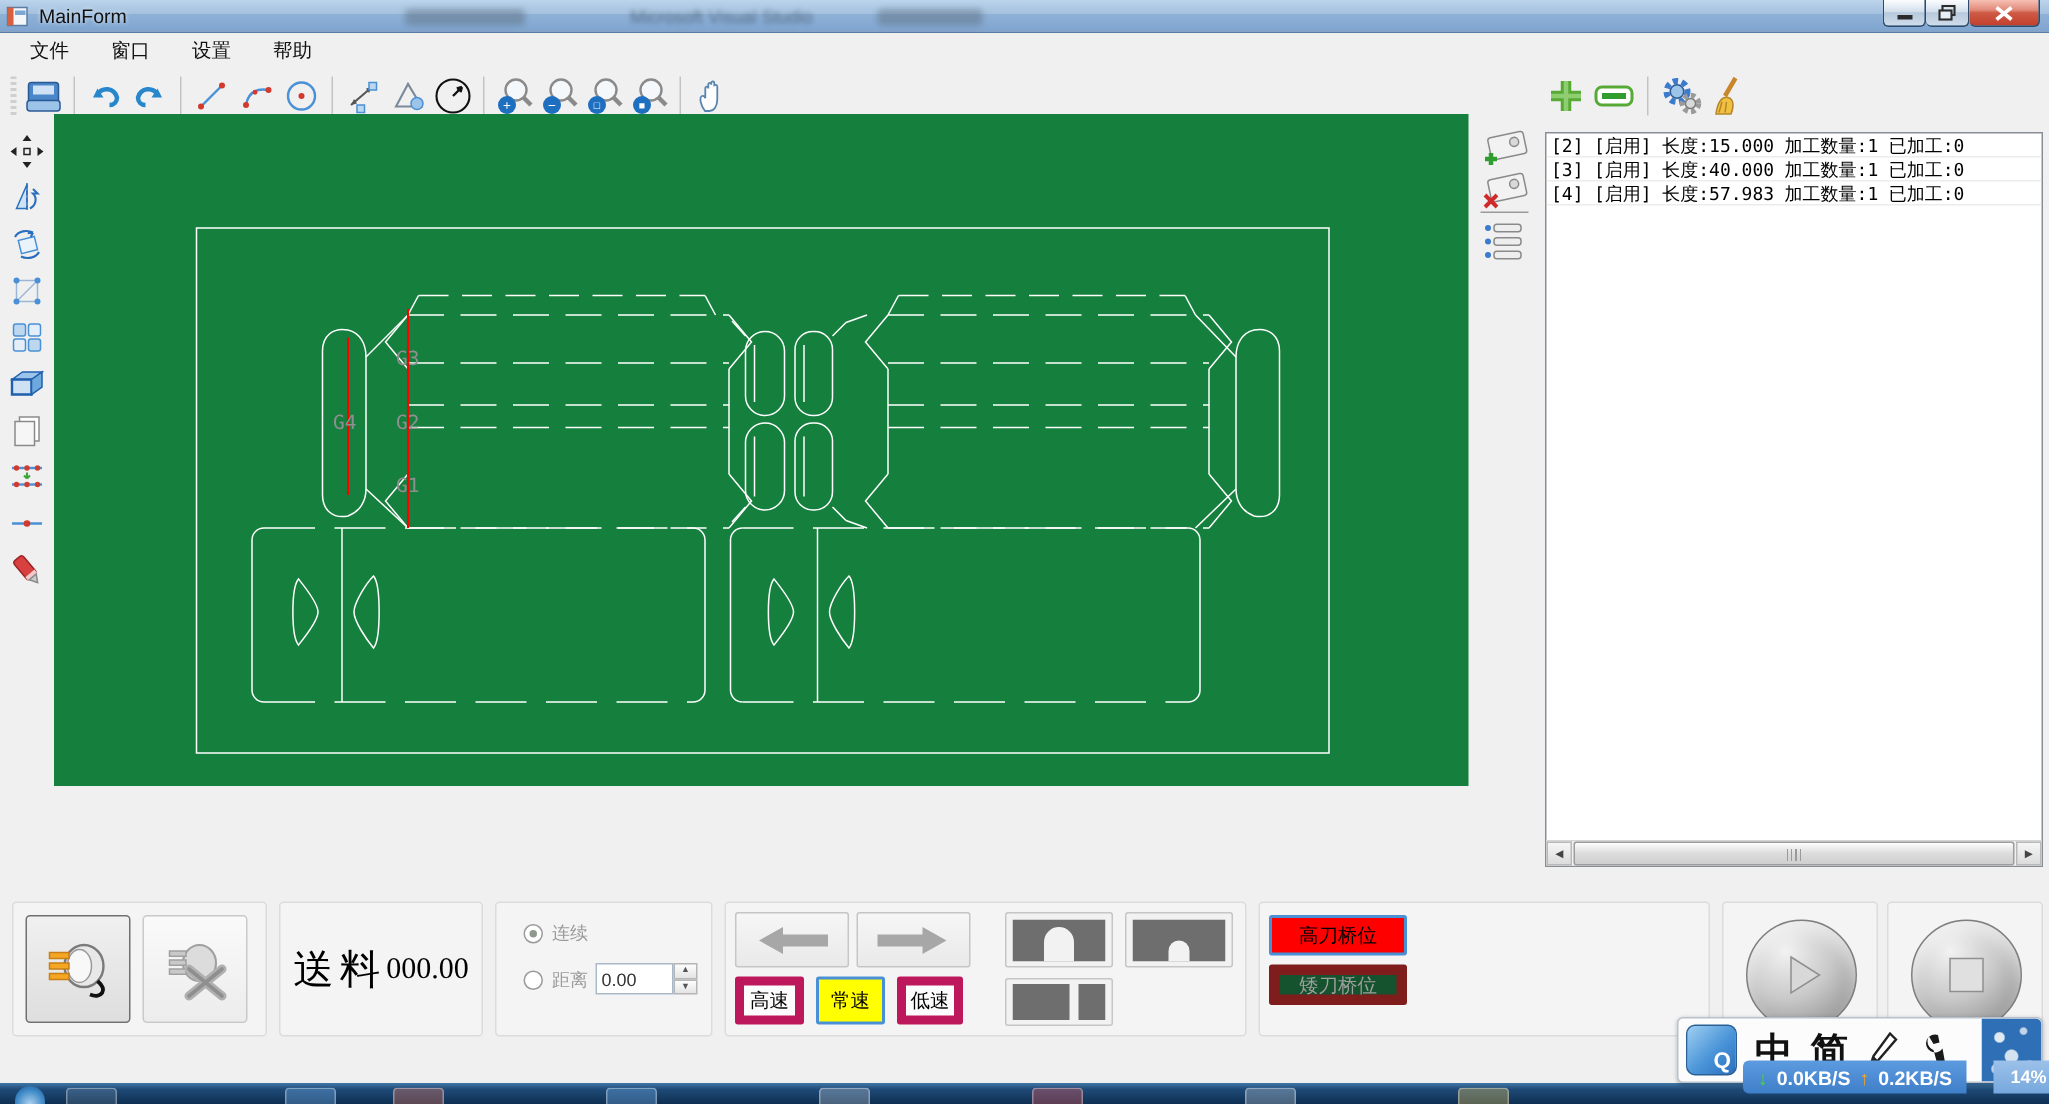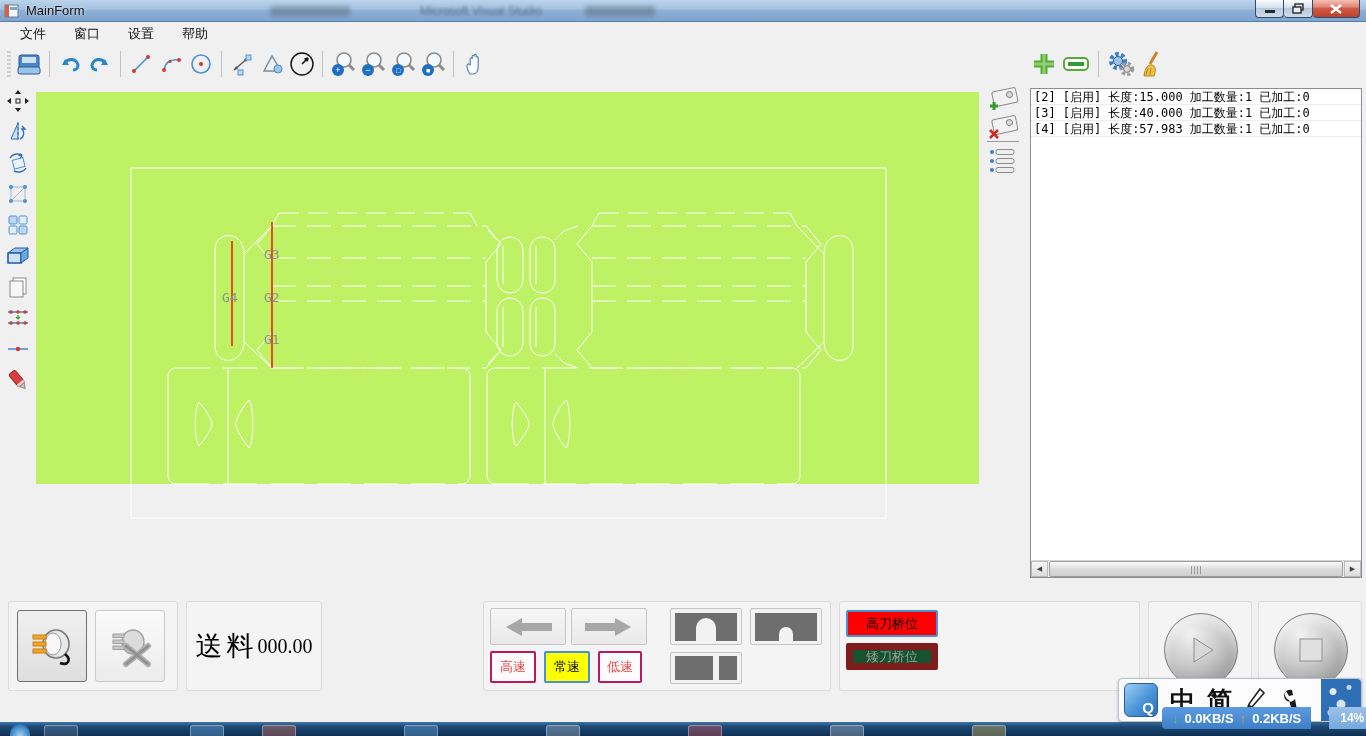--- a/index.html
+++ b/index.html
@@ -32,21 +32,21 @@
   .toolbar { left:0; top:46px; width:1366px; height:36px; background:#f0f0f0; display:flex; align-items:center; padding-left:4px; }
   .tbtn { width:30px; height:30px; display:flex; align-items:center; justify-content:center; border-radius:3px; }
   .tsep { width:1px; height:26px; background:#c3c3c3; margin:0 5px; }
   .grip { width:4px; height:26px; margin:0 3px; background:repeating-linear-gradient(180deg,#cfcfcf 0 2px,#f0f0f0 2px 4px); }
 
   
   .side-toolbar { left:0; top:84px; width:36px; height:508px; display:flex; flex-direction:column; align-items:center; padding-top:2px; }
   .sbtn { width:30px; height:30px; display:flex; align-items:center; justify-content:center; margin-bottom:1px; border-radius:3px; }
 
   
-  .canvas { left:36px; top:92px; width:943px; height:392px; background:#bef264; }
+  .canvas { left:36px; top:76px; width:943px; height:448px; background:#15803d; }
 
   
   .canvas-side { left:981px; top:84px; width:47px; height:508px; }
   .cs-sep { left:6px; top:57px; width:32px; height:1px; background:#9a9a9a; }
 
   
   .list-toolbar { left:1028px; top:46px; height:36px; display:flex; align-items:center; }
   .ltbtn { width:32px; height:30px; display:flex; align-items:center; justify-content:center; border-radius:3px; }
   .ltsep { width:1px; height:26px; background:#c3c3c3; margin:0 6px; }
 
@@ -75,22 +75,22 @@
   .radio-row { position:absolute; display:flex; align-items:center; gap:6px; font-size:12px; color:#9a9a9a; }
   .radio { width:13px; height:13px; border-radius:50%; border:1px solid #9a9a9a; background:#fff; position:relative; }
   .radio.on::after { content:""; position:absolute; left:3px; top:3px; width:5px; height:5px; border-radius:50%; background:#8f9a8f; }
   .dist-input { position:absolute; left:66px; top:40px; width:52px; height:21px; border:1px solid #a8b8c8; background:#fff;
     font-size:12px; color:#333; padding-left:3px; font-family:"Liberation Sans", sans-serif; }
   .spinner { position:absolute; left:118px; top:40px; width:16px; height:21px; display:flex; flex-direction:column; }
   .spin { flex:1; border:1px solid #b5b5b5; background:linear-gradient(180deg,#fdfdfd,#e4e4e4); font-size:6px; color:#555;
     display:flex; align-items:center; justify-content:center; }
   .navbtn { position:absolute; top:6px; width:76px; height:37px; background:linear-gradient(180deg,#f6f6f6,#e9e9e9);
     border:1px solid #c5c5c5; border-radius:2px; display:flex; align-items:center; justify-content:center; }
-  .speedbtn { position:absolute; top:49px; width:46px; height:32px; border:2px solid #be185d; background:#fcfcfc;
-    font-size:13px; color:#ef4444; display:flex; align-items:center; justify-content:center; border-radius:2px; }
+  .speedbtn { position:absolute; top:49px; width:46px; height:32px; border:6px solid #be185d; background:#fcfcfc;
+    font-size:13px; color:#000000; display:flex; align-items:center; justify-content:center; border-radius:2px; }
   .speedbtn.active { color:#000; border:2px solid #4a90d6; }
   .shapebtn { position:absolute; background:#f2f2f2; border:1px solid #c5c5c5; border-radius:2px;
     display:flex; align-items:center; justify-content:center; }
   .bridgebtn { position:absolute; left:6px; width:92px; height:27px; display:flex; align-items:center; justify-content:center;
     font-size:13px; border-radius:2px; }
   .bridge-high { top:8px; color:#000; border:2px solid #4a90d6; }
   .bridge-low { top:41px; color:#9e9e9e; border:7px solid #7f1d1d; background:#14532d; }
   .runbtn { position:absolute; left:15px; top:11px; width:74px; height:74px; border-radius:50%;
     background:radial-gradient(circle at 35% 28%, #f2f2f2 0%, #c9c9c9 45%, #9a9a9a 80%, #8a8a8a 100%);
     border:1px solid #7e7e7e; display:flex; align-items:center; justify-content:center; box-shadow:inset 0 8px 10px rgba(255,255,255,.55); }
@@ -545,20 +545,35 @@
     </div>
   </div>
 
   <div class="abs group" style="left:186px;top:601px;width:136px;height:90px;">
     <div class="feed-box">
       <div class="feed-label">送料</div>
       <div class="feed-value">000.00</div>
     </div>
   </div>
 
+  <div class="abs group" style="left:330px;top:601px;width:145px;height:90px;">
+    <div class="radio-row" style="left:18px;top:12px;">
+      <span class="radio on"></span>
+      <span>连续</span>
+    </div>
+    <div class="radio-row" style="left:18px;top:43px;">
+      <span class="radio"></span>
+      <span>距离</span>
+    </div>
+    <input class="dist-input" readonly="" value="0.00" style="">
+    <div class="spinner">
+      <div class="spin">▲</div>
+      <div class="spin">▼</div>
+    </div>
+  </div>
 
   <div class="abs group" style="left:483px;top:601px;width:348px;height:90px;">
     <div class="navbtn" style="left:6px;">
       <svg width="56" height="24" viewBox="0 0 56 24">
         <path d="M52,8 H22 V3 L6,12 L22,21 V16 H52 Z" fill="#9a9a9a" opacity="0.85"></path>
       </svg>
     </div>
     <div class="navbtn" style="left:87px;">
       <svg width="56" height="24" viewBox="0 0 56 24">
         <path d="M4,8 H34 V3 L50,12 L34,21 V16 H4 Z" fill="#9a9a9a" opacity="0.85"></path>

